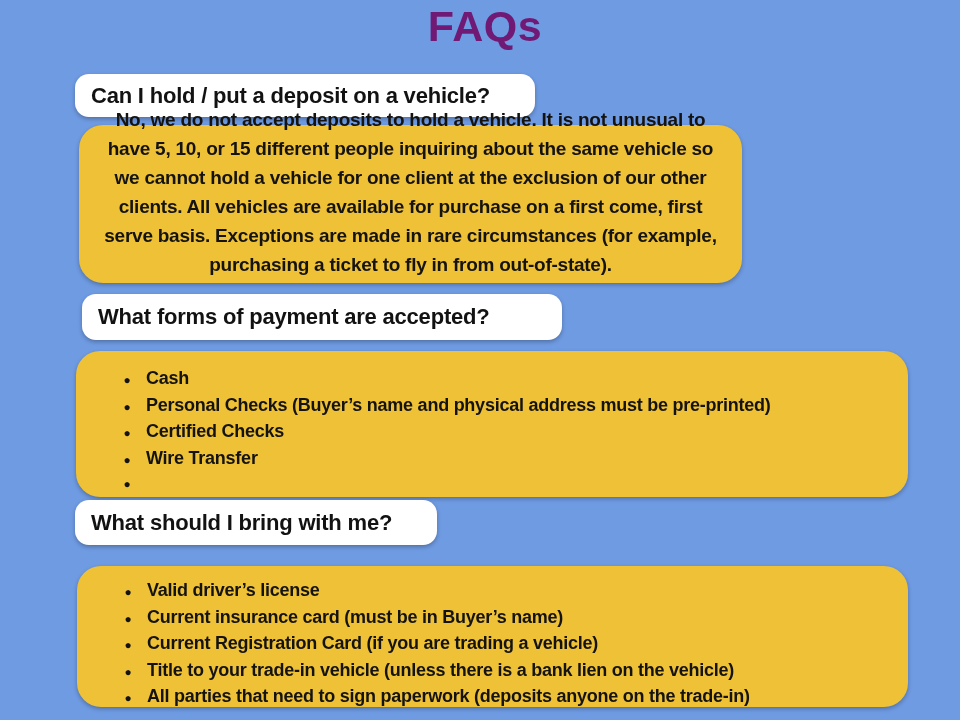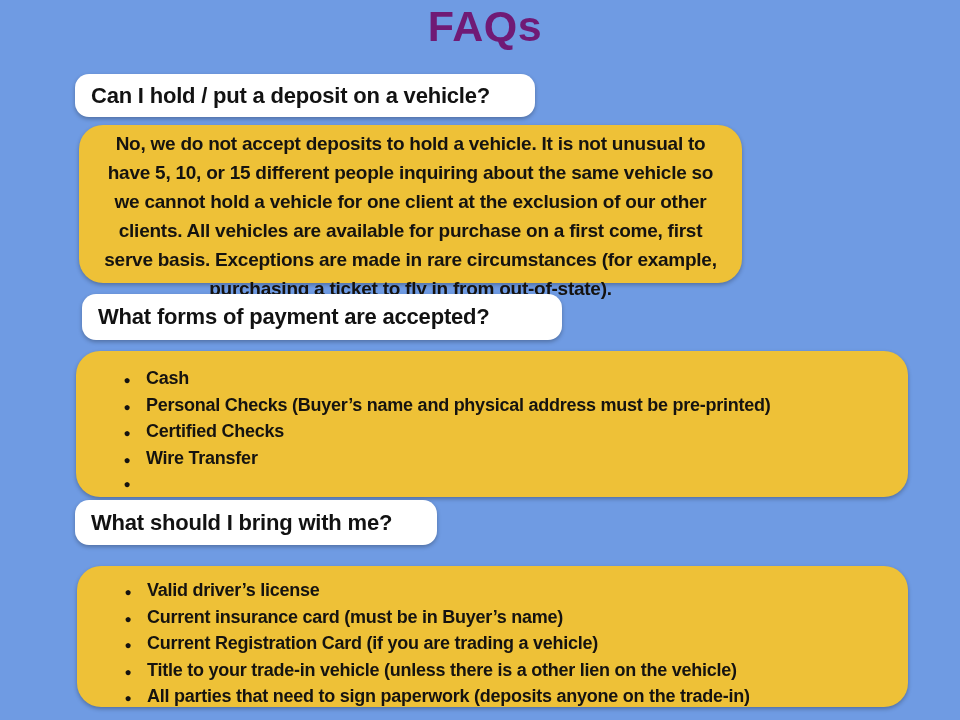--- a/index.html
+++ b/index.html
@@ -42,21 +42,21 @@
     position: absolute;
     background: #EEC137;
     border-radius: 24px;
     box-shadow: 0 2px 4px rgba(0,0,0,0.28);
     box-sizing: border-box;
     color: #151310;
     font-weight: bold;
   }
   .q1 { left: 45px;  top: 74px;  width: 460px; height: 43px; }
   .a1 { left: 79px;  top: 125px; width: 663px; height: 158px;
-        display: flex; align-items: flex-start; justify-content: center; }
+        display: flex; align-items: flex-end; justify-content: center; }
   .q2 { left: 52px;  top: 294px; width: 480px; height: 46px; }
   .a2 { left: 76px;  top: 351px; width: 832px; height: 146px; padding: 15px 24px 0 24px; }
   .q3 { left: 45px;  top: 500px; width: 362px; height: 45px; }
   .a3 { left: 77px;  top: 566px; width: 831px; height: 141px; padding: 12px 24px 0 24px; }
   .a-paragraph {
     text-align: center;
     font-size: 19px;
     line-height: 29px;
     letter-spacing: -0.25px;
     padding: 4px 18px;
@@ -132,21 +132,21 @@
       <li>
         <span class="bullet-dot">●</span>
         <span class="bullet-text">Current insurance card (must be in Buyer’s name)</span>
       </li>
       <li>
         <span class="bullet-dot">●</span>
         <span class="bullet-text">Current Registration Card (if you are trading a vehicle)</span>
       </li>
       <li>
         <span class="bullet-dot">●</span>
-        <span class="bullet-text">Title to your trade-in vehicle (unless there is a other lien on the vehicle)</span>
+        <span class="bullet-text">Title to your trade-in vehicle (unless there is a bank lien on the vehicle)</span>
       </li>
       <li>
         <span class="bullet-dot">●</span>
         <span class="bullet-text">All parties that need to sign paperwork (deposits anyone on the trade-in)</span>
       </li>
     </ul>
   </div>
 
 </div>
 

